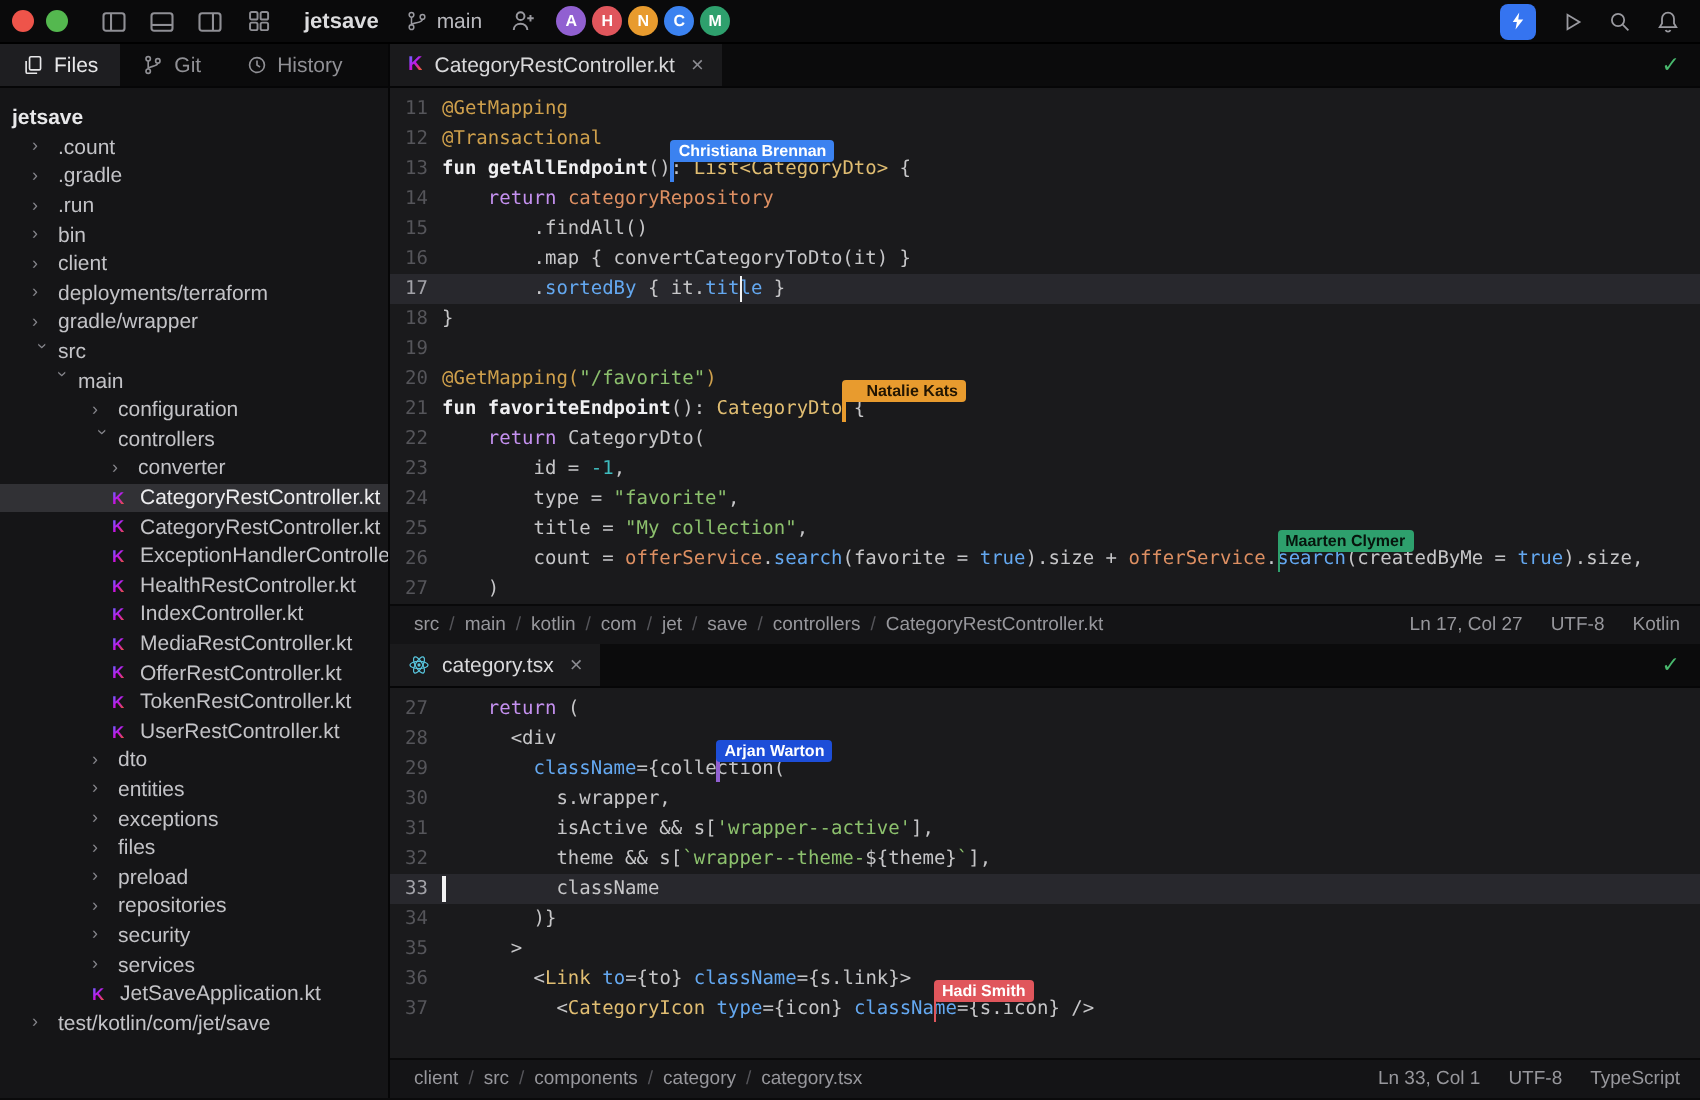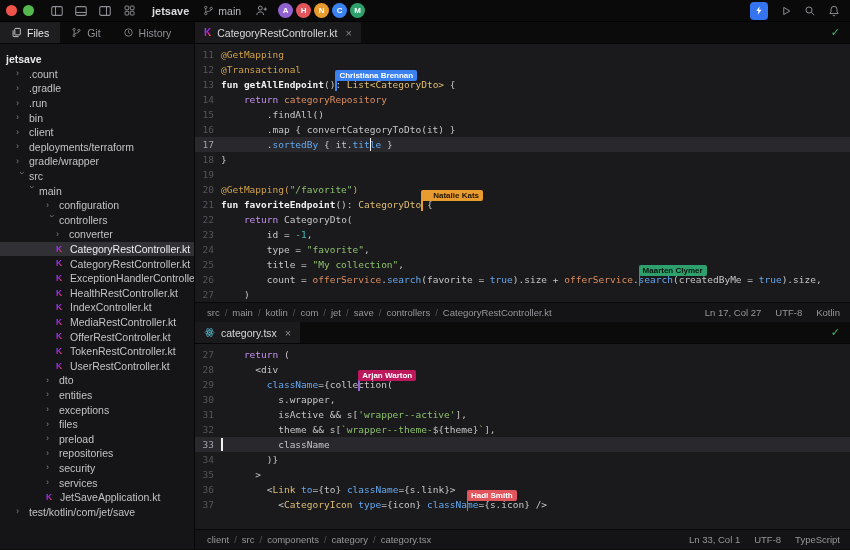--- a/index.html
+++ b/index.html
@@ -455,21 +455,21 @@
             <div class="cl">
               <span class="g">27</span>
               <span class="src"><span class="t-d">    </span><span class="t-kw">return</span><span class="t-d"> (</span></span>
             </div>
             <div class="cl">
               <span class="g">28</span>
               <span class="src"><span class="t-d">      &lt;div</span></span>
             </div>
             <div class="cl">
               <span class="g">29</span>
-              <span class="src"><span class="t-d">        </span><span class="t-fn">className</span><span class="t-d">={collection(</span><span class="chip" style="background: #be185d; color: rgb(255, 255, 255); left: 137.287px;">Arjan Warton</span><span class="ccaret" style="background: rgb(145, 96, 209); left: 137.287px;"></span></span>
+              <span class="src"><span class="t-d">        </span><span class="t-fn">className</span><span class="t-d">={collection(</span><span class="chip" style="background: #1d4ed8; color: rgb(255, 255, 255); left: 137.287px;">Arjan Warton</span><span class="ccaret" style="background: rgb(145, 96, 209); left: 137.287px;"></span></span>
             </div>
             <div class="cl">
               <span class="g">30</span>
               <span class="src"><span class="t-d">          s.wrapper,</span></span>
             </div>
             <div class="cl">
               <span class="g">31</span>
               <span class="src"><span class="t-d">          isActive &amp;&amp; s[</span><span class="t-st">'wrapper--active'</span><span class="t-d">],</span></span>
             </div>
             <div class="cl">

